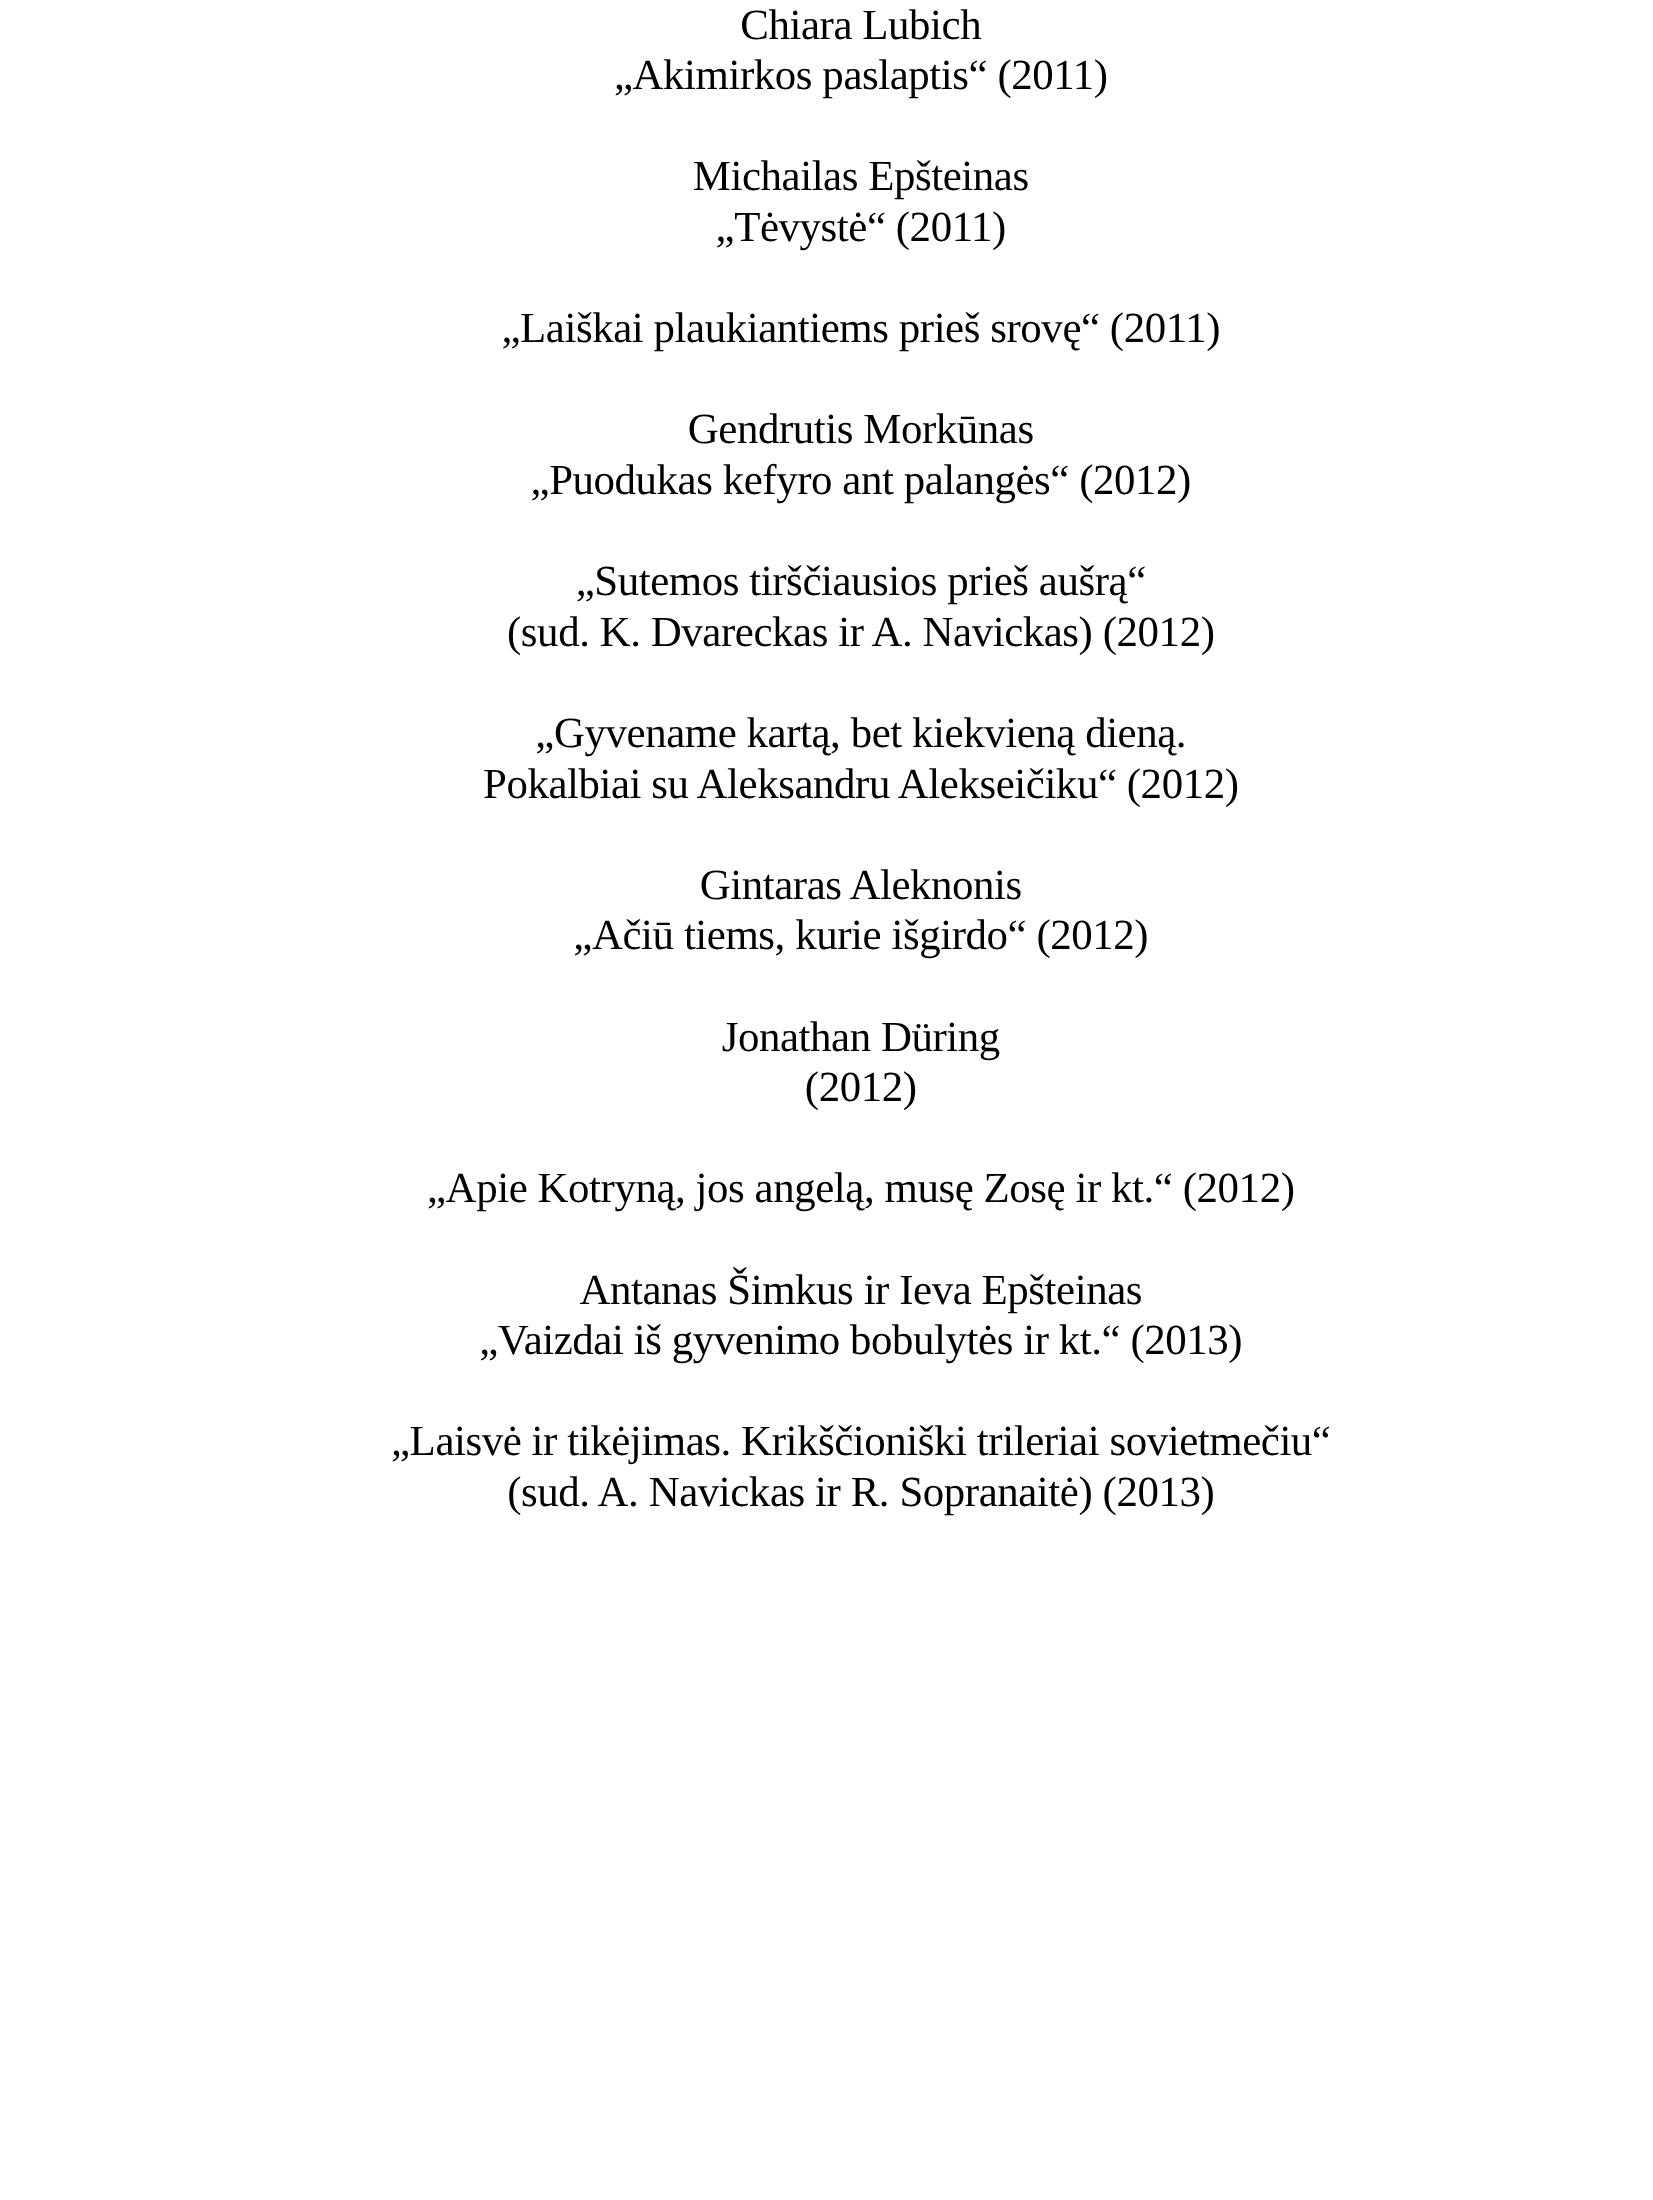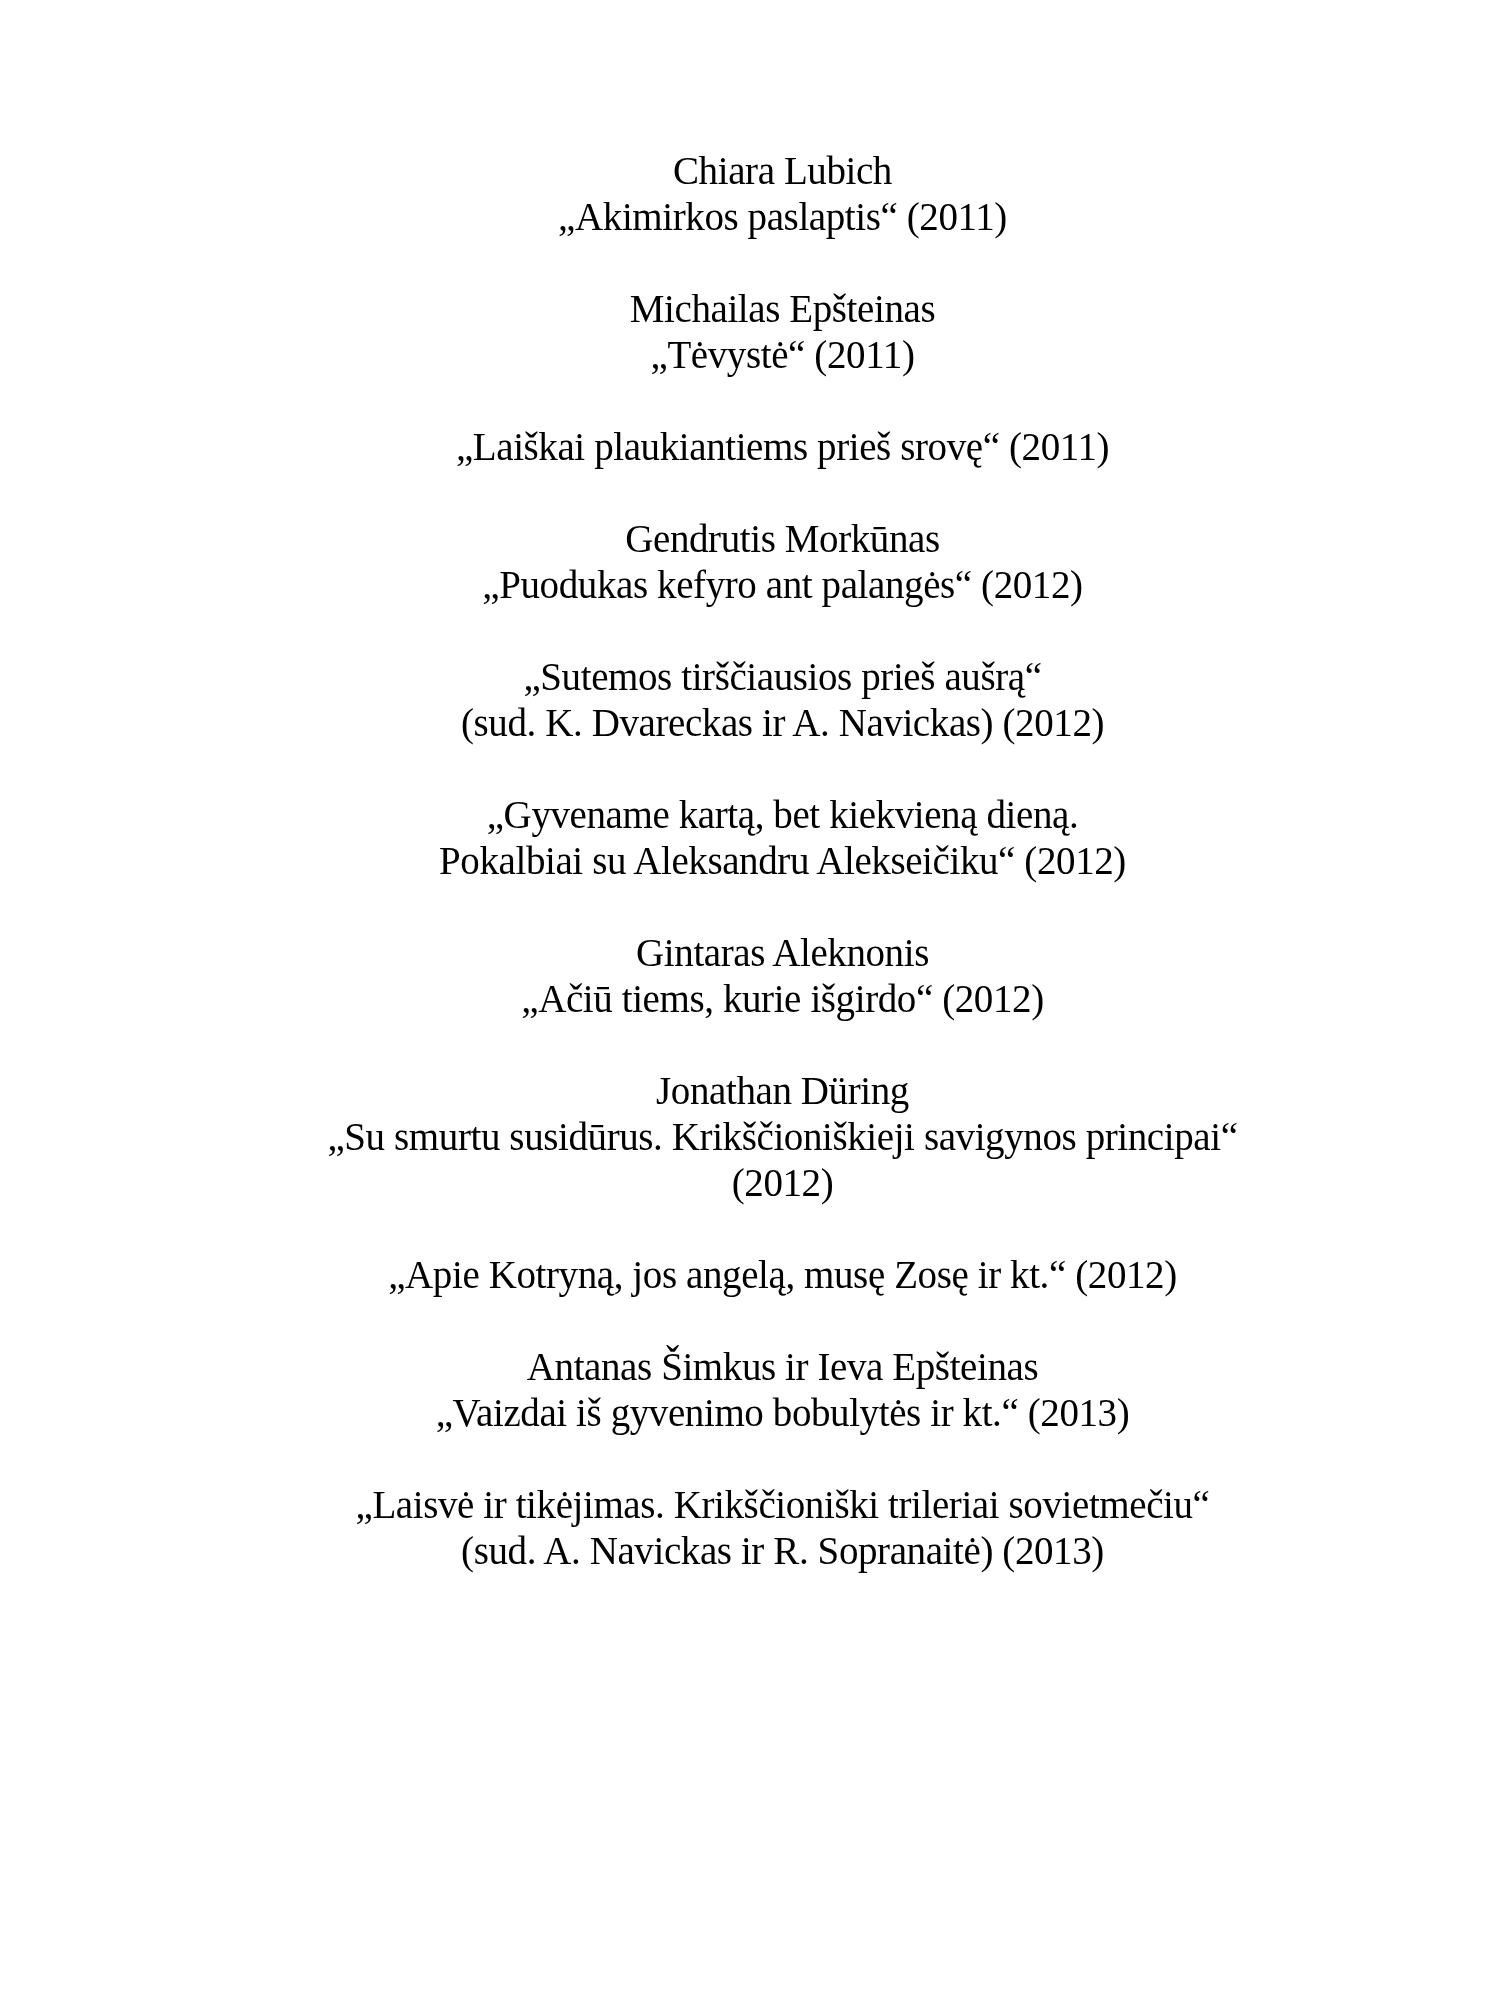--- a/index.html
+++ b/index.html
@@ -9,21 +9,20 @@
   body {
     width: 1503px;
     height: 2000px;
     background: #ffffff;
     overflow: hidden;
   }
   .page {
     box-sizing: border-box;
     width: 1503px;
     height: 2000px;
-    padding-top: 148px;
   }
   .book-list {
     width: 1441px;
     margin-left: 62px;
     text-align: center;
     font-family: "Liberation Serif", "DejaVu Serif", serif;
     font-size: 39px;
     line-height: 46px;
     letter-spacing: -0.4px;
     color: #000000;
@@ -62,21 +61,20 @@
       <div class="block">
         <div class="line">„Gyvename kartą, bet kiekvieną dieną.</div>
         <div class="line">Pokalbiai su Aleksandru Alekseičiku“ (2012)</div>
       </div>
       <div class="block">
         <div class="line">Gintaras Aleknonis</div>
         <div class="line">„Ačiū tiems, kurie išgirdo“ (2012)</div>
       </div>
       <div class="block">
         <div class="line">Jonathan Düring</div>
-        <div class="line">„Su smurtu susidūrus. Krikščioniškieji savigynos principai“</div>
         <div class="line">(2012)</div>
       </div>
       <div class="block">
         <div class="line">„Apie Kotryną, jos angelą, musę Zosę ir kt.“ (2012)</div>
       </div>
       <div class="block">
         <div class="line">Antanas Šimkus ir Ieva Epšteinas</div>
         <div class="line">„Vaizdai iš gyvenimo bobulytės ir kt.“ (2013)</div>
       </div>
       <div class="block">

